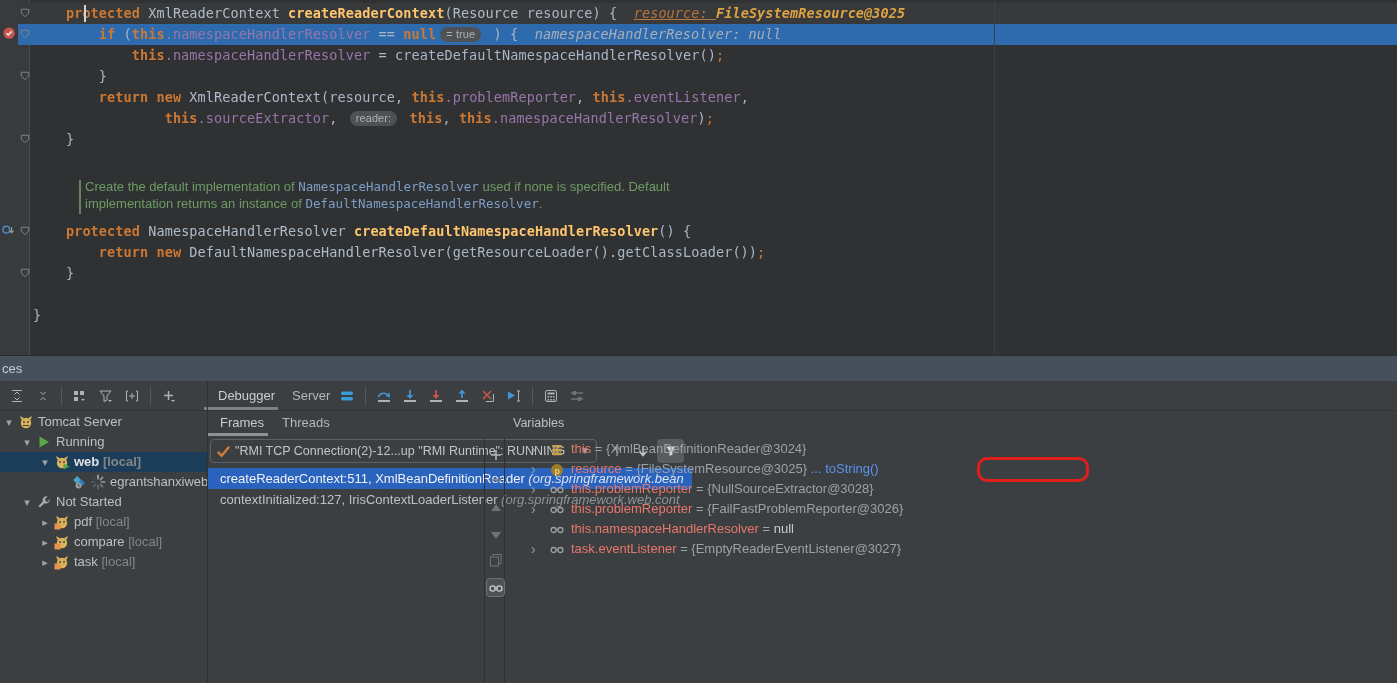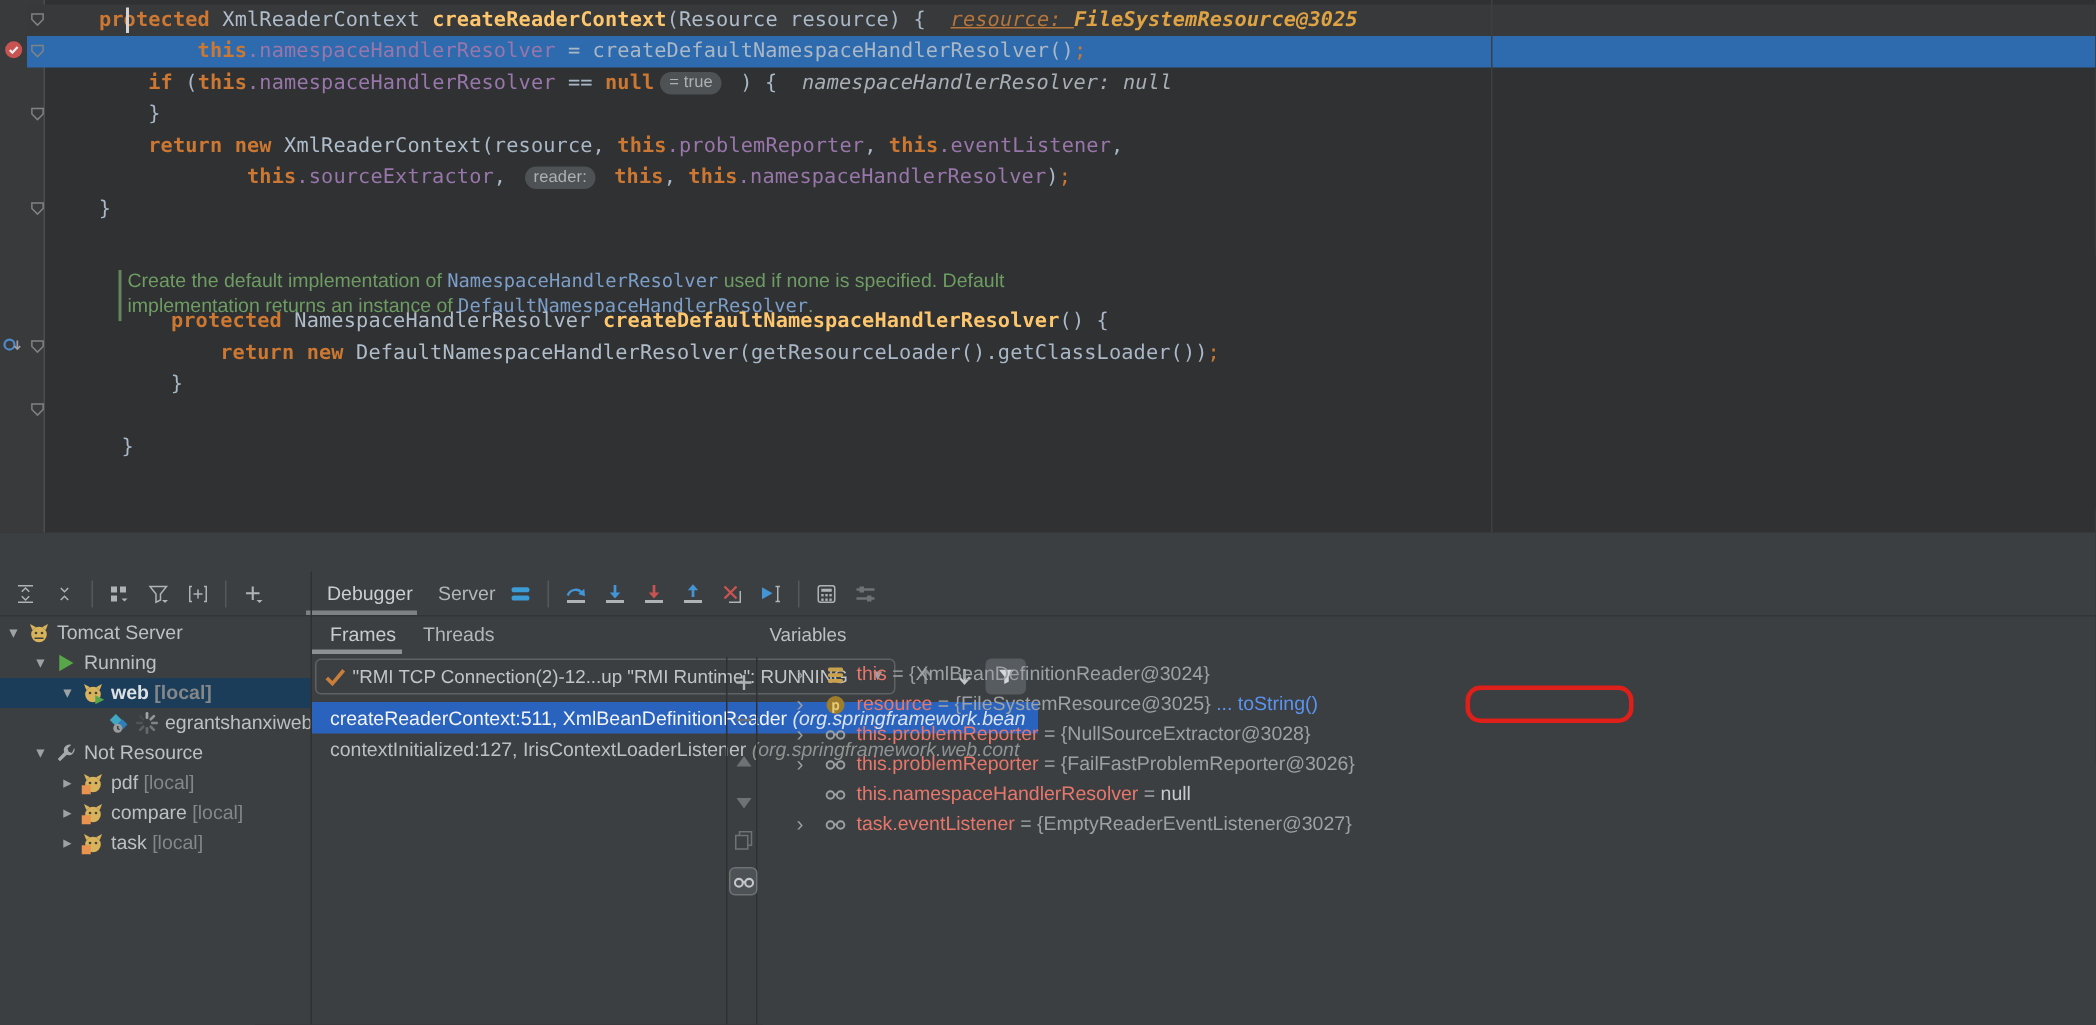--- a/index.html
+++ b/index.html
@@ -102,35 +102,35 @@
 
 <div id="root">
 
   <section class="editor">
     <div class="gutter"></div>
     <div class="hl-caret-line"></div>
     <div class="hl-exec-line"></div>
     <div class="wrap-guide"></div>
     <div id="code1" class="code-block" style="top:3px;">
         <div class="cl"><span class="pl">    </span><span class="kw">protected</span><span class="pl"> </span><span class="cls">XmlReaderContext</span><span class="pl"> </span><span class="mth">createReaderContext</span><span class="pl">(</span><span class="cls">Resource</span><span class="pl"> resource) {</span><span class="pl">  </span><span class="hintlab">resource: </span><span class="hintval">FileSystemResource@3025</span></div>
+        <div class="cl"><span class="pl">        </span><span class="kw">if</span><span class="pl"> (</span><span class="kw">this</span><span class="fld">.namespaceHandlerResolver</span><span class="pl"> == </span><span class="kw">null</span><span class="pill">= true</span><span class="pl"> ) {</span><span class="pl">  </span><span class="hintgray">namespaceHandlerResolver: null</span></div>
         <div class="cl"><span class="pl">            </span><span class="kw">this</span><span class="fld">.namespaceHandlerResolver</span><span class="pl"> = createDefaultNamespaceHandlerResolver()</span><span class="semi">;</span></div>
-        <div class="cl"><span class="pl">        </span><span class="kw">if</span><span class="pl"> (</span><span class="kw">this</span><span class="fld">.namespaceHandlerResolver</span><span class="pl"> == </span><span class="kw">null</span><span class="pill">= true</span><span class="pl"> ) {</span><span class="pl">  </span><span class="hintgray">namespaceHandlerResolver: null</span></div>
         <div class="cl"><span class="pl">        }</span></div>
         <div class="cl"><span class="pl">        </span><span class="kw">return</span><span class="pl"> </span><span class="kw">new</span><span class="pl"> </span><span class="cls">XmlReaderContext</span><span class="pl">(resource, </span><span class="kw">this</span><span class="fld">.problemReporter</span><span class="pl">, </span><span class="kw">this</span><span class="fld">.eventListener</span><span class="pl">,</span></div>
         <div class="cl"><span class="pl">                </span><span class="kw">this</span><span class="fld">.sourceExtractor</span><span class="pl">, </span><span class="pill">reader:</span><span class="pl"> </span><span class="kw">this</span><span class="pl">, </span><span class="kw">this</span><span class="fld">.namespaceHandlerResolver</span><span class="pl">)</span><span class="semi">;</span></div>
         <div class="cl"><span class="pl">    }</span></div>
       </div>
     <div class="doc-comment">
       <div class="doc-bar"></div>
       <div id="doccmt">
           <div class="doc-line"><span class="doc">Create the default implementation of </span><span class="docref">NamespaceHandlerResolver</span><span class="doc"> used if none is specified. Default</span></div>
           <div class="doc-line"><span class="doc">implementation returns an instance of </span><span class="docref">DefaultNamespaceHandlerResolver</span><span class="doc">.</span></div>
         </div>
     </div>
-    <div id="code2" class="code-block" style="top:204px;margin-left:48px;">
+    <div id="code2" class="code-block" style="top:221px;">
         <div class="cl"><span class="pl">    </span><span class="kw">protected</span><span class="pl"> </span><span class="cls">NamespaceHandlerResolver</span><span class="pl"> </span><span class="mth">createDefaultNamespaceHandlerResolver</span><span class="pl">() {</span></div>
         <div class="cl"><span class="pl">        </span><span class="kw">return</span><span class="pl"> </span><span class="kw">new</span><span class="pl"> </span><span class="cls">DefaultNamespaceHandlerResolver</span><span class="pl">(getResourceLoader().getClassLoader())</span><span class="semi">;</span></div>
         <div class="cl"><span class="pl">    }</span></div>
         <div class="cl"><span class="pl"></span></div>
         <div class="cl"><span class="pl">}</span></div>
       </div>
     <div class="caret"></div>
     <div class="gicon" style="left:3px;top:27px;" id="gicon-bp">
         <svg width="14" height="14" viewBox="0 0 16 16" fill="none">
           <circle cx="7" cy="7" r="6.5" fill="#C75450"></circle>
@@ -170,20 +170,23 @@
           </svg>
         </div>
         <div class="fold" style="top: 268px;">
           <svg width="10" height="10" viewBox="0 0 16 16" fill="none">
             <path d="M2 2h12v6l-6 6-6-6z" stroke="#7F8386" stroke-width="1.6"></path>
           </svg>
         </div>
       </div>
   </section>
 
+  <div class="band">
+    <span>ces</span>
+  </div>
 
   <div class="toolbar-row">
     <div class="tgroup" style="left:4px;" id="svc-toolbar">
         <div class="tbtn">
           <svg width="16" height="16" viewBox="0 0 16 16" fill="none">
             <path d="M3 2.5h10M3 13.5h10" stroke="#AFB3B6"></path>
             <path d="M5.5 6.5L8 4l2.5 2.5M5.5 9.5L8 12l2.5-2.5" stroke="#AFB3B6"></path>
           </svg>
         </div>
         <div class="tbtn">
@@ -368,21 +371,21 @@
           </span>
           <span class="tlabel" style="left: 110px;">egrantshanxiweb</span>
         </div>
         <div class="trow" style="top: 81px;">
           <span class="chev" style="left: 20px;">▾</span>
           <span class="ticon" style="left: 36px;">
             <svg width="16" height="16" viewBox="0 0 16 16" fill="none">
               <path d="M13.5 4.5a3.8 3.8 0 0 1-5 4.7L4 13.5 2.5 12l4.3-4.5a3.8 3.8 0 0 1 4.7-5L9 5l.8 2.2L12 8z" fill="#A7AAAD"></path>
             </svg>
           </span>
-          <span class="tlabel" style="left: 56px;">Not Resource</span>
+          <span class="tlabel" style="left: 56px;">Not Started</span>
         </div>
         <div class="trow" style="top: 101px;">
           <span class="chev" style="left: 38px;">▸</span>
           <span class="ticon" style="left: 54px;">
             <svg width="16" height="16" viewBox="0 0 16 16" fill="none">
               <path d="M3.5 6L2 2l4 2.2M12.5 6L14 2l-4 2.2" fill="#D8B35B"></path>
               <circle cx="8" cy="9" r="5.2" fill="#D8B35B"></circle>
               <circle cx="6" cy="8" r="0.9" fill="#44403a"></circle>
               <circle cx="10" cy="8" r="0.9" fill="#44403a"></circle>
               <rect x="0.5" y="9.5" width="6" height="6" fill="#E8944F"></rect>

